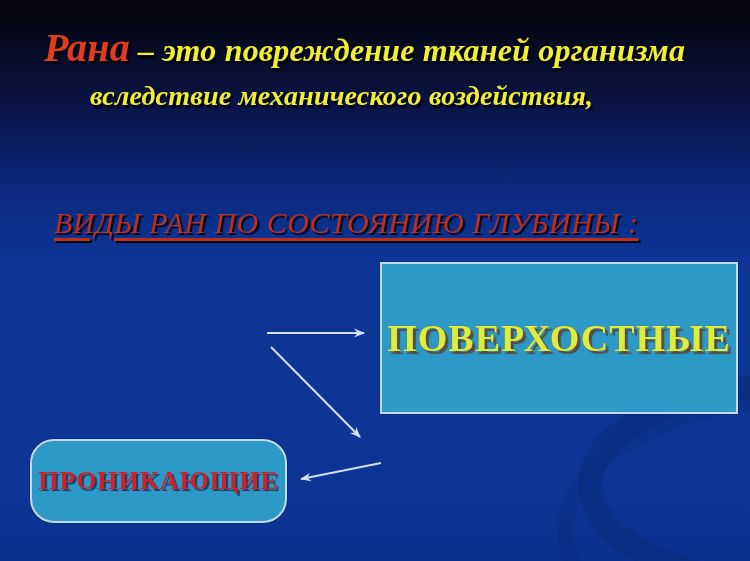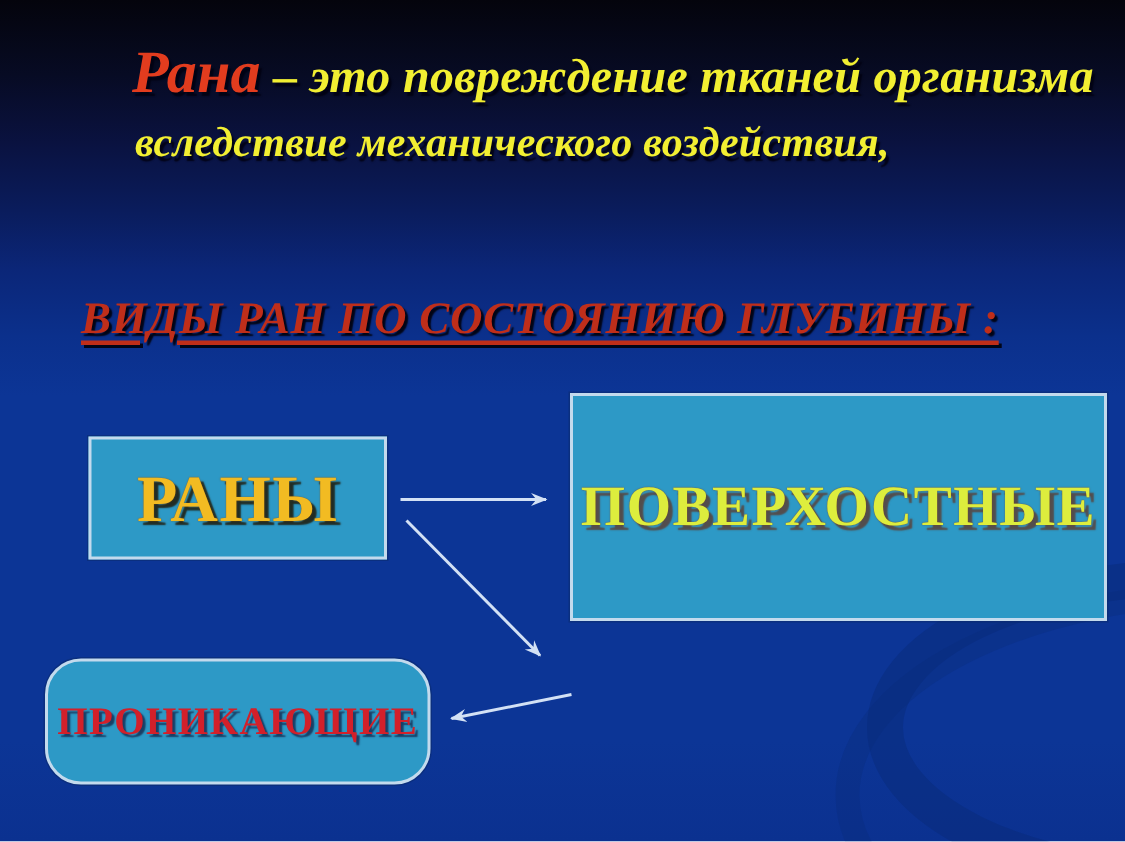--- a/index.html
+++ b/index.html
@@ -40,29 +40,28 @@
     letter-spacing: 0.2px;
   }
   .def-line1 { left: 44px;  top: 24px;  font-size: 32px; }
   .def-line2 { left: 90px;  top: 80px;  font-size: 28px; }
   .def-line3 { left: 90px;  top: 121px; font-size: 28px; }
   .def-line4 { left: 90px;  top: 161px; font-size: 28px; }
   .term {
     color: #e23c1e;
     font-size: 40px;
     text-shadow: 2px 3px 1px rgba(2,2,18,0.92);
-    margin-left: 44px;
   }
   .section-heading {
     position: absolute;
     left: 54px;
-    top: 196px;
+    top: 206px;
     font-size: 30px;
     font-style: italic;
-    font-weight: bold;
+    font-weight: normal;
     white-space: nowrap;
     color: #bf2e1a;
     letter-spacing: 0.5px;
     text-shadow: 2px 2px 1px rgba(0,0,10,0.9);
     text-decoration: underline;
     text-decoration-thickness: 2.5px;
     text-underline-offset: 5px;
   }
   
   .node {
@@ -116,23 +115,20 @@
     <ellipse cx="830" cy="530" rx="265" ry="135" fill="none" stroke="#092a78" stroke-width="16" opacity="0.3"></ellipse>
   </svg>
 
   <div class="def-line def-line1">
     <span class="term">Рана</span><span> – это повреждение тканей организма</span>
   </div>
   <div class="def-line def-line2">вследствие механического воздействия,</div>
 
   <div class="section-heading">ВИДЫ РАН ПО СОСТОЯНИЮ ГЛУБИНЫ :</div>
 
-  <div class="node node-rany">
-    <span class="node-label label-gold">РАНЫ</span>
-  </div>
 
   <div class="node node-pov">
     <span class="node-label label-yellowgreen">ПОВЕРХОСТНЫЕ</span>
   </div>
 
 
   <div class="node node-pron">
     <span class="node-label label-red">ПРОНИКАЮЩИЕ</span>
   </div>
 

